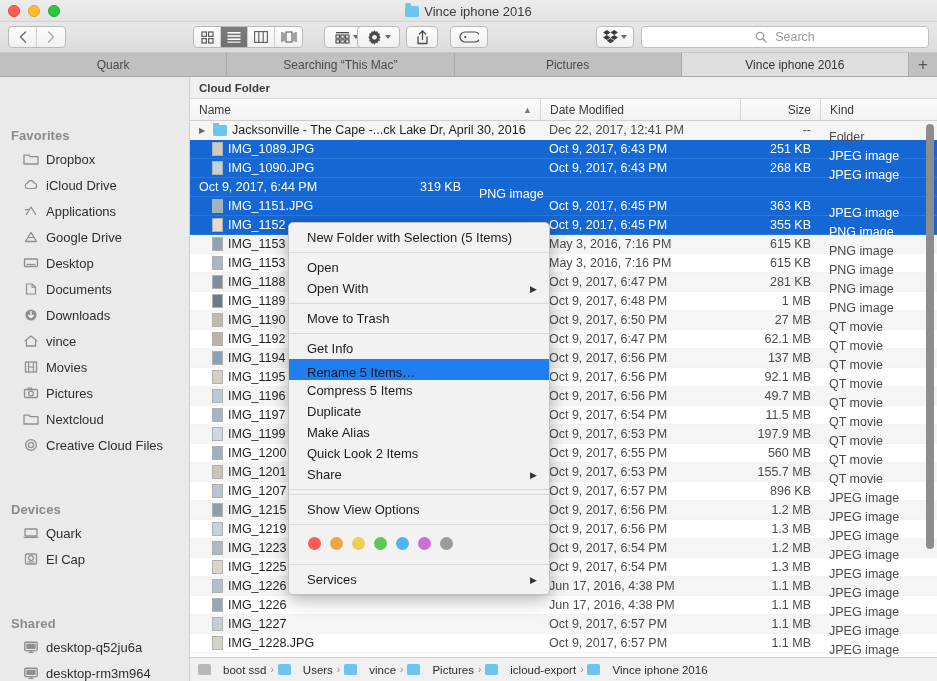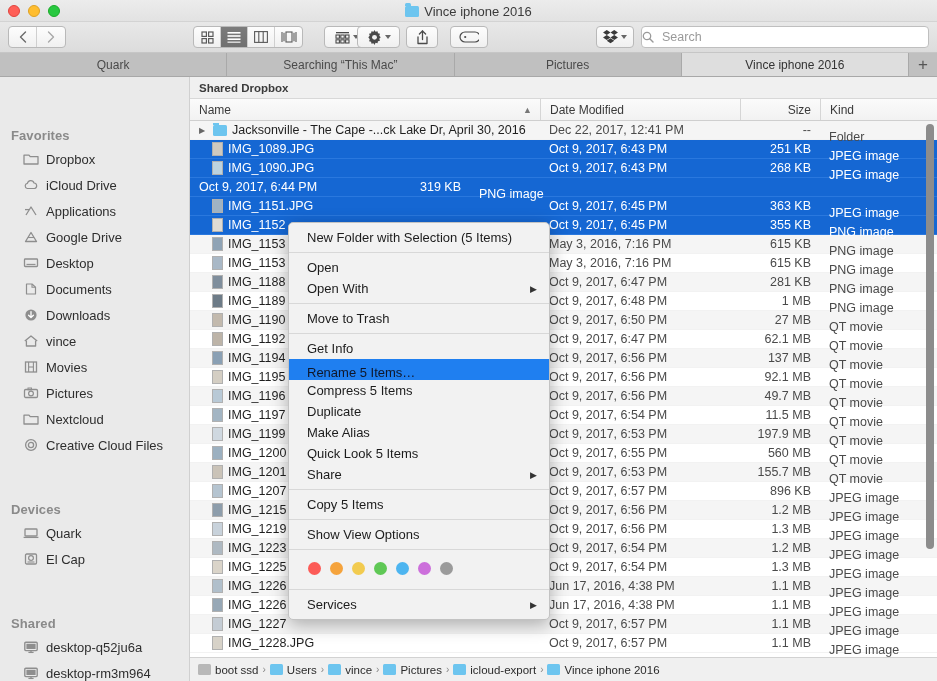--- a/index.html
+++ b/index.html
@@ -77,21 +77,21 @@
   #btn-gear    { left: 357px; width: 43px; }
   #btn-share   { left: 406px; width: 32px; }
   #btn-tag     { left: 450px; width: 38px; }
   #btn-dropbox { left: 596px; width: 38px; }
   .caret { width: 0; height: 0; border-left: 3.5px solid transparent;
            border-right: 3.5px solid transparent; border-top: 4px solid #666; }
 
   .searchbox {
     position: absolute; left: 641px; top: 4px; width: 288px; height: 22px;
     background: #fff; border: 1px solid #bfbfbf; border-radius: 4px;
-    display: flex; align-items: center; justify-content: flex-start; gap: 8px;
+    display: flex; align-items: center; justify-content: center; gap: 8px;
   }
   .searchbox .ph { color: #9a9a9a; font-size: 12.5px; }
 
   
   .tabbar {
     position: absolute; top: 53px; left: 0; width: 937px; height: 24px;
     background: #c0c0c0; display: flex; border-bottom: 1px solid #a8a8a8;
   }
   .tab {
     flex: 1; display: flex; align-items: center; justify-content: center;
@@ -162,21 +162,21 @@
     background: #8c8c8c; border-radius: 4px;
   }
 
   
   .pathbar {
     position: absolute; bottom: 0; left: 190px; width: 747px; height: 24px;
     background: #f0f0f0; border-top: 1px solid #d2d2d2;
     display: flex; align-items: center; padding-left: 8px; gap: 4px;
     font-size: 11.5px; color: #2b2b2b;
   }
-  .pseg { display: flex; align-items: center; gap: 4px; }
+  .pseg { display: flex; align-items: center; gap: 12px; }
   .psep { color: #888; font-size: 10px; }
   .pico { width: 13px; height: 11px; flex: none; border-radius: 1.5px; }
 
   
   .ctxmenu {
     position: absolute; left: 288px; top: 222px; width: 262px;
     background: #f2f2f2; border: 1px solid #c3c3c3; border-radius: 5px;
     box-shadow: 0 5px 18px rgba(0,0,0,0.30);
     padding: 4px 0 4px 0; z-index: 50;
   }
@@ -520,21 +520,21 @@
             <line x1="8" y1="10.6" x2="8" y2="12.4" stroke="#8e8e8e" stroke-width="1.3"></line>
             <line x1="5.4" y1="12.4" x2="10.6" y2="12.4" stroke="#8e8e8e" stroke-width="1.3"></line>
           </svg>
         </span>
         <span>omv</span>
       </div>
     </div>
 
   <div class="listpane">
     <div class="sharedbar">
-      <span>Shared Dropbox</span>
+      <span>Cloud Folder</span>
     </div>
     <div class="colhead">
       <div class="ch ch-name">
         <span>Name</span>
         <span class="ch-sortarrow">▲</span>
       </div>
       <div class="ch ch-date">
         <span>Date Modified</span>
       </div>
       <div class="ch ch-size">
@@ -850,30 +850,27 @@
       <div class="mi">
         <span>Compress 5 Items</span>
       </div>
       <div class="mi">
         <span>Duplicate</span>
       </div>
       <div class="mi">
         <span>Make Alias</span>
       </div>
       <div class="mi">
-        <span>Quick Look 5 Items</span>
+        <span>Quick Look 2 Items</span>
       </div>
       <div class="mi">
         <span>Share</span>
         <span class="sub">▶</span>
       </div>
       <div class="msep"></div>
-      <div class="mi">
-        <span>Copy 5 Items</span>
-      </div>
       <div class="msep"></div>
       <div class="mi">
         <span>Show View Options</span>
       </div>
       <div class="msep"></div>
       <div class="tagrow">
         <div class="dot" style="background: rgb(252, 91, 87);"></div>
         <div class="dot" style="background: rgb(245, 163, 60);"></div>
         <div class="dot" style="background: rgb(242, 203, 79);"></div>
         <div class="dot" style="background: rgb(95, 200, 85);"></div>

